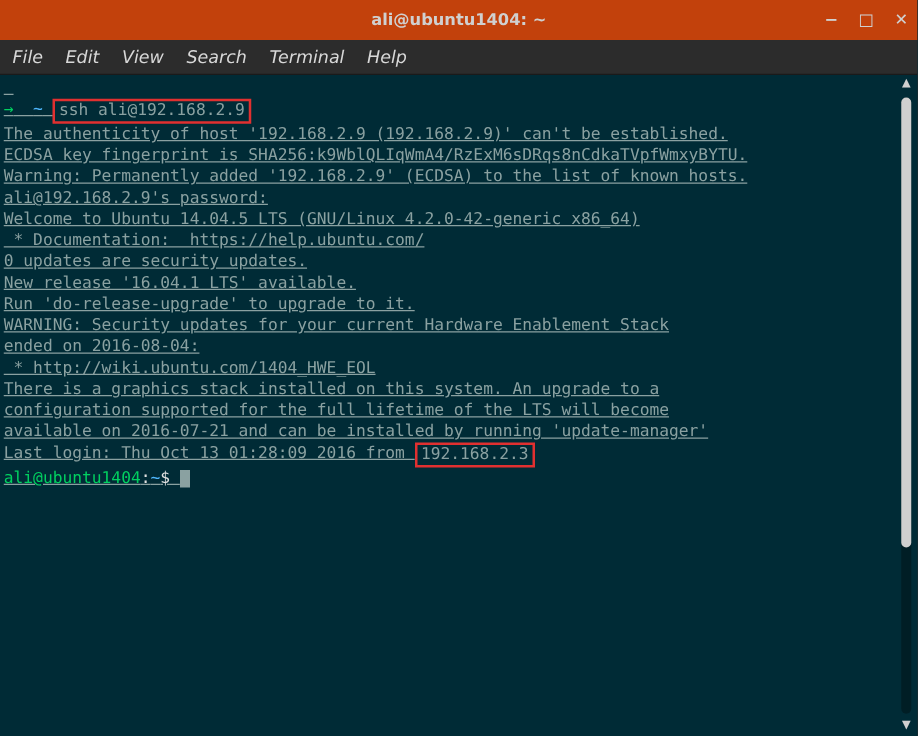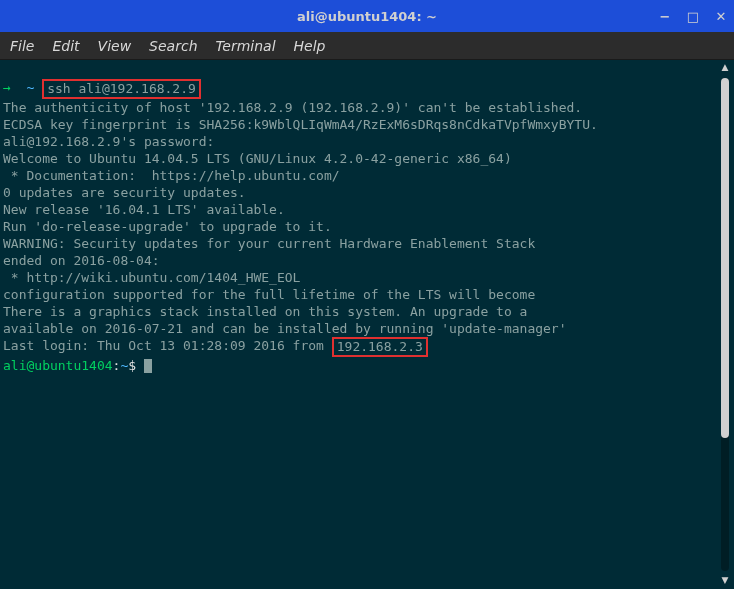--- a/index.html
+++ b/index.html
@@ -9,21 +9,21 @@
     }
     body {
       width: 734px;
       height: 589px;
       background: #2c2c2c;
       font-family: "DejaVu Sans", "Ubuntu", sans-serif;
       overflow: hidden;
     }
     .titlebar {
       height: 32px;
-      background: #1d4ed8;
+      background: #c2410c;
       color: #d0d0d0;
       display: flex;
       align-items: center;
       justify-content: center;
       position: relative;
       font-size: 13px;
       font-weight: bold;
     }
     .window-controls {
       position: absolute;
@@ -62,20 +62,21 @@
       color: #8aa1a1;
       font-family: "DejaVu Sans Mono", "Ubuntu Mono", monospace;
       font-size: 13px;
       line-height: 17px;
       padding: 2px 0 0 0;
       height: calc(589px - 60px);
       overflow: hidden;
     }
     .terminal-scroll {
       padding: 0;
+      text-decoration: underline;
     }
     .line {
       white-space: pre;
       padding-left: 3px;
     }
     .prompt-green { color: #00d060; }
     .prompt-blue { color: #4fb8ff; }
     .prompt-white { color: #e0e0e0; }
     .hl-red {
       border: 2px solid #e03030;
@@ -150,37 +151,38 @@
   <span>Terminal</span>
   <span>Help</span>
 </div>
 
 <div class="terminal">
   <div class="terminal-scroll">
     <div class="line"> </div>
     <div class="line"><span class="prompt-green">→</span>  <span class="prompt-blue">~</span> <span class="hl-red inline-hl">ssh ali@192.168.2.9</span></div>
     <div class="line">The authenticity of host '192.168.2.9 (192.168.2.9)' can't be established.</div>
     <div class="line">ECDSA key fingerprint is SHA256:k9WblQLIqWmA4/RzExM6sDRqs8nCdkaTVpfWmxyBYTU.</div>
+    <div class="line">Warning: Permanently added '192.168.2.9' (ECDSA) to the list of known hosts.</div>
     <div class="line">ali@192.168.2.9's password:</div>
     <div class="line">Welcome to Ubuntu 14.04.5 LTS (GNU/Linux 4.2.0-42-generic x86_64)</div>
     <div class="line"></div>
     <div class="line"> * Documentation:  https://help.ubuntu.com/</div>
     <div class="line"></div>
     <div class="line">0 updates are security updates.</div>
     <div class="line"></div>
     <div class="line">New release '16.04.1 LTS' available.</div>
     <div class="line">Run 'do-release-upgrade' to upgrade to it.</div>
     <div class="line"></div>
     <div class="line"></div>
     <div class="line">WARNING: Security updates for your current Hardware Enablement Stack</div>
     <div class="line">ended on 2016-08-04:</div>
     <div class="line"> * http://wiki.ubuntu.com/1404_HWE_EOL</div>
     <div class="line"></div>
+    <div class="line">There is a graphics stack installed on this system. An upgrade to a</div>
     <div class="line">configuration supported for the full lifetime of the LTS will become</div>
-    <div class="line">There is a graphics stack installed on this system. An upgrade to a</div>
     <div class="line">available on 2016-07-21 and can be installed by running 'update-manager'</div>
     <div class="line"></div>
     <div class="line"><span>Last login: Thu Oct 13 01:28:09 2016 from </span><span class="hl-red inline-hl">192.168.2.3</span></div>
     <div class="line"><span class="prompt-green">ali@ubuntu1404</span><span class="prompt-white">:</span><span class="prompt-blue">~</span><span class="prompt-white">$ </span><span class="cursor"></span></div>
   </div>
 </div>
 
 <div class="scrollbar">
   <div class="scrollbar-up">▲</div>
   <div class="scrollbar-track"></div>

